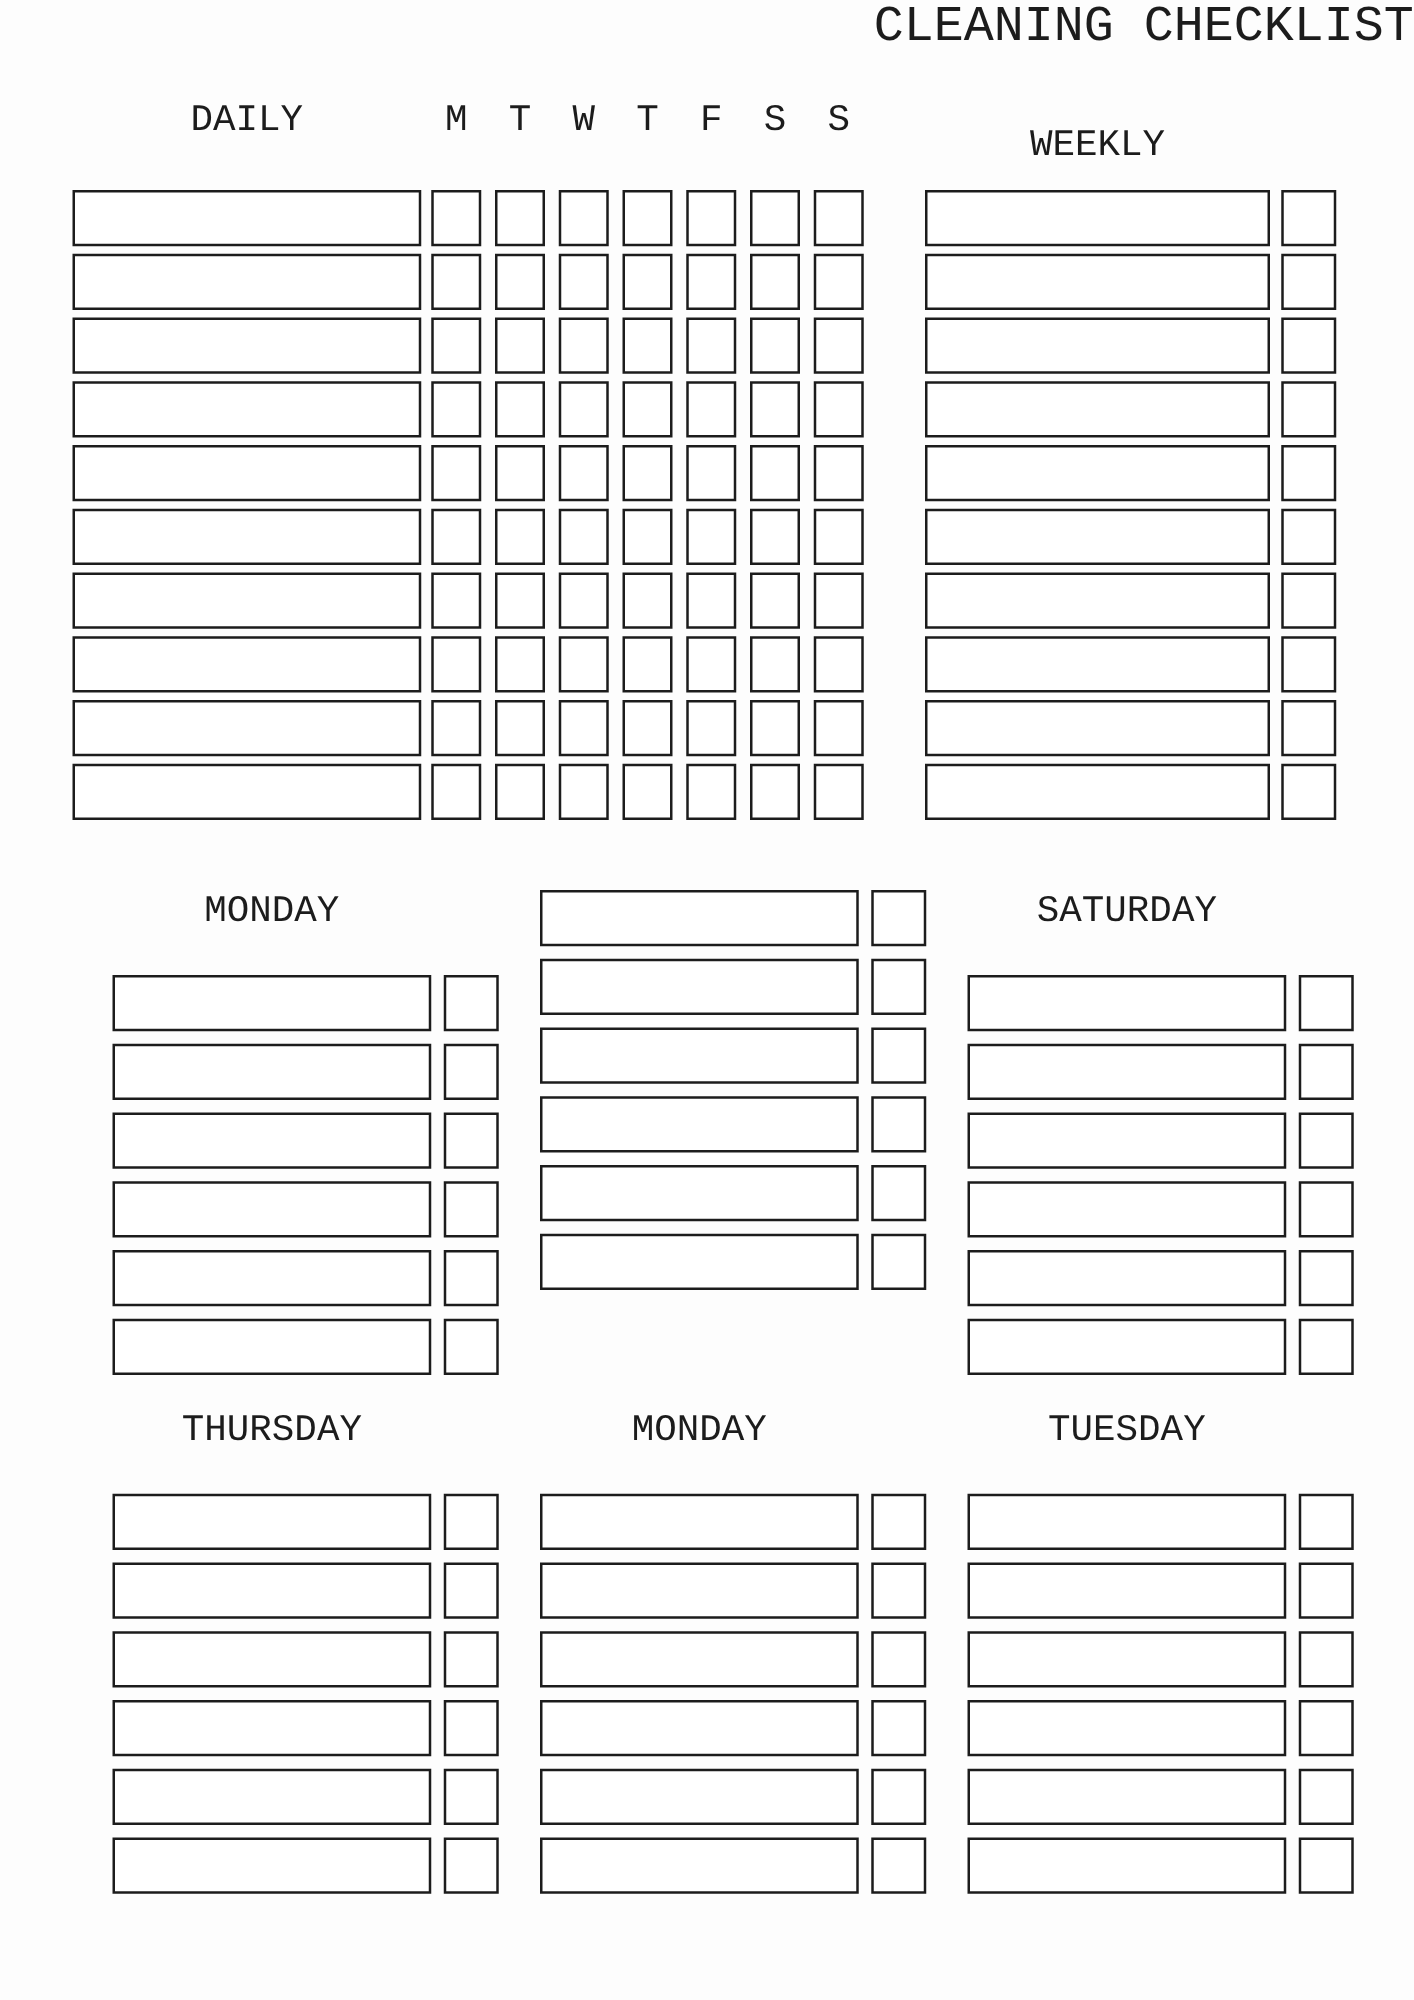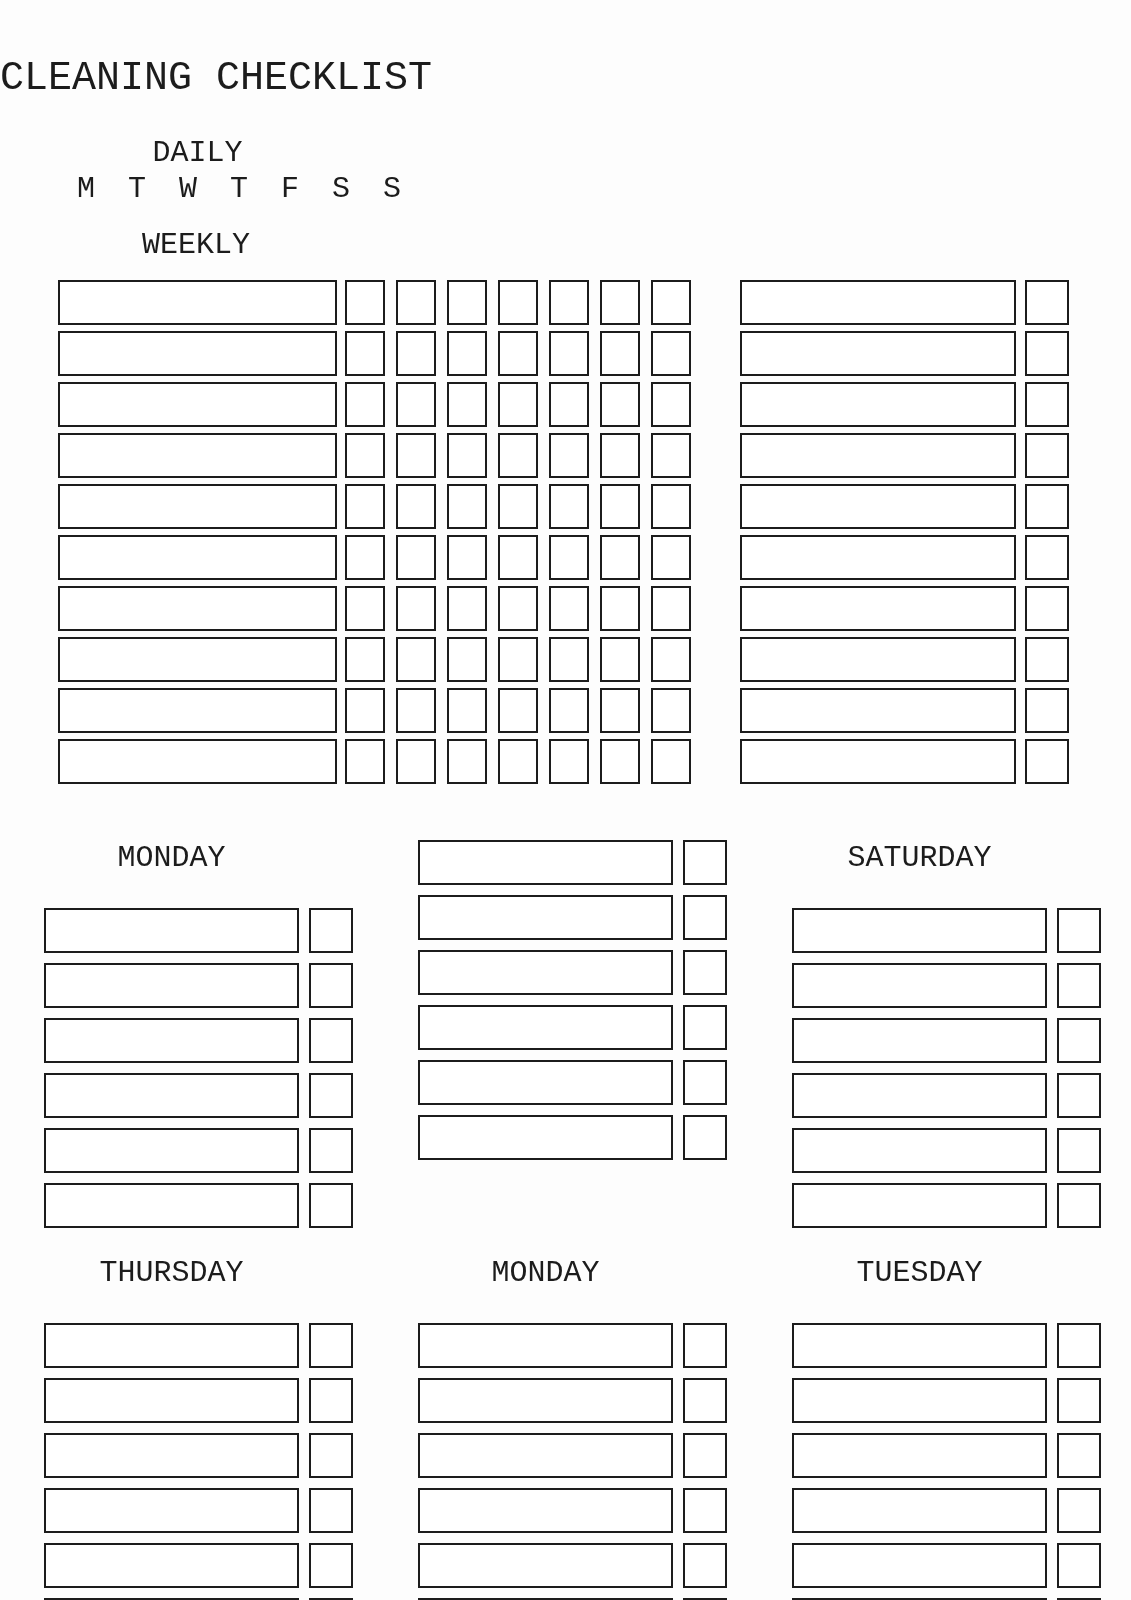--- a/index.html
+++ b/index.html
@@ -11,36 +11,34 @@
   html, body { background: var(--paper); }
   body {
     width: 1131px; height: 1600px;
     font-family: "Liberation Mono", "DejaVu Sans Mono", monospace;
     color: var(--ink);
     overflow: hidden;
   }
   .page { position: relative; width: 1131px; height: 1600px; }
 
   .title {
-    padding-top: 56px;
-    text-align: left;
+    text-align: right;
     font-size: 40px;
     font-weight: 400;
     line-height: 46px;
     white-space: pre;
   }
 
   
   .top-head {
     display: flex;
     margin: 33px 0 17px 58px;
     font-size: 30px;
     line-height: 36px;
     font-weight: 400;
-    flex-direction: column;
   }
   .col-label { text-align: center; }
   .tw  { width: 279px; }
   .ww  { width: 276px; margin-top: 20px; }
   .daygrid { display: flex; gap: 11px; margin-left: 8px; }
   .lt { width: 40px; text-align: center; }
   .sp49 { width: 49px; }
   .wcbcell { width: 53px; }
 
   .box {
@@ -48,21 +46,21 @@
     border: 2px solid var(--ink);
     background: var(--box-fill);
   }
   .top-row { display: flex; margin: 0 0 6px 58px; }
   .task  { width: 279px; }
   .cb    { width: 40px; }
   .wtask { width: 276px; margin-left: 49px; }
   .wcb   { width: 44px; margin-left: 9px; }
 
   
-  .band { display: flex; column-gap: 65px; margin-left: 44px; }
+  .band { display: flex; column-gap: 33px; margin-left: 90px; }
   .band-1 { margin-top: 56px; }
   .band-2 { margin-top: 17px; }
   .day-col-head {
     width: 255px;
     text-align: center;
     font-size: 30px;
     line-height: 36px;
     margin-bottom: 32px;
   }
   .day-row { display: flex; margin-bottom: 10px; }

